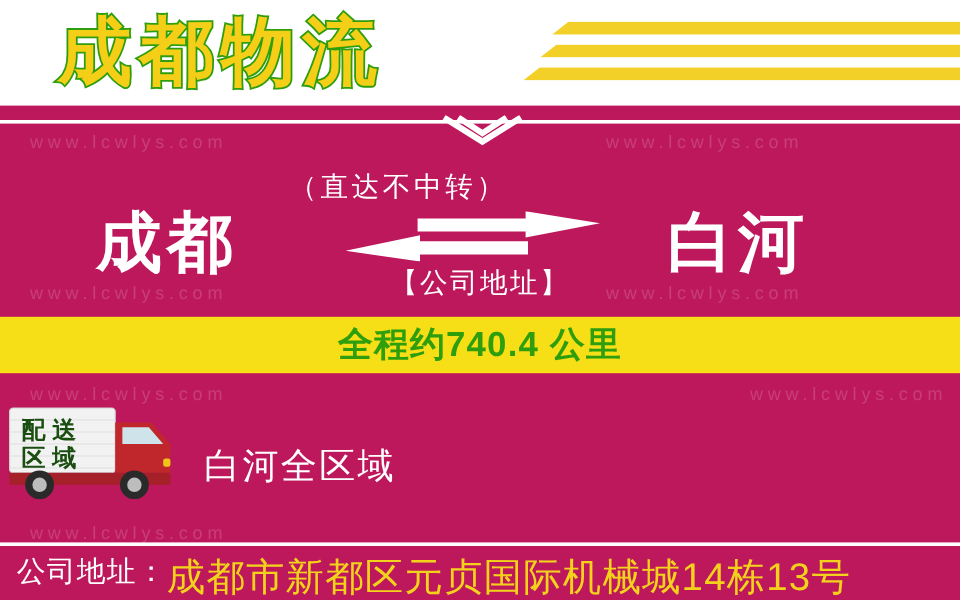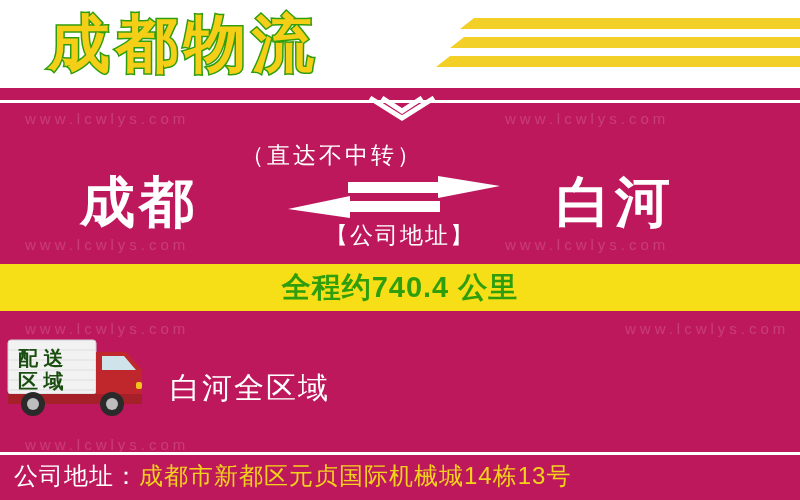--- a/index.html
+++ b/index.html
@@ -179,21 +179,21 @@
     padding-left: 14px;
     box-sizing: border-box;
     white-space: nowrap;
   }
   .addr-label {
     font-size: 24px;
     color: #ffffff;
     letter-spacing: 1px;
   }
   .addr-value {
-    font-size: 24px;
+    font-size: 32px;
     color: #f3d21b;
     letter-spacing: 1px;
   }
 </style>
 </head>
 <body>
 
 <div id="poster">
 
   <div class="header">

